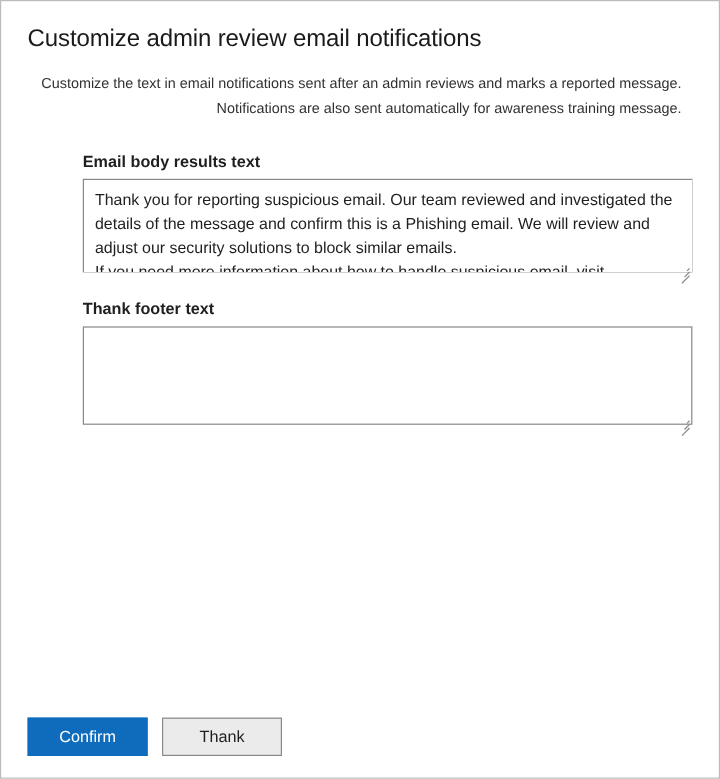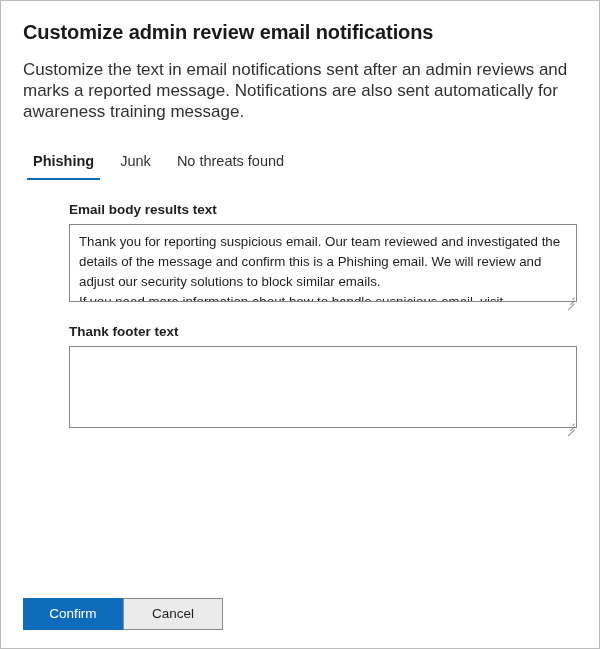--- a/index.html
+++ b/index.html
@@ -23,32 +23,33 @@
     position: relative;
     display: flex;
     flex-direction: column;
   }
   .panel-body {
     padding: 18px 22px 0 22px;
     flex: 1 1 auto;
   }
   .title {
     font-size: 20px;
-    font-weight: bold;
+    font-weight: normal;
     line-height: 26px;
     color: #1b1a19;
     margin: 0 0 14px 0;
     letter-spacing: -0.1px;
   }
   .description {
-    font-size: 17px;
+    font-size: 12px;
     line-height: 21px;
     color: #323130;
     margin: 0 0 26px 0;
     max-width: 545px;
+    text-align: right;
   }
   .tabs {
     display: flex;
     align-items: flex-end;
     gap: 6px;
     border-bottom: 0;
     margin-bottom: 22px;
   }
   .tab {
     position: relative;
@@ -120,20 +121,21 @@
     position: absolute;
     background: #8a8886;
     height: 1px;
   }
   .g1 { width: 9px; right: 0; bottom: 0; transform: rotate(-45deg); transform-origin: 100% 100%; }
   .g2 { width: 6px; right: 0; bottom: 3px; transform: rotate(-45deg); transform-origin: 100% 100%; }
   .g3 { width: 3px; right: 0; bottom: 6px; transform: rotate(-45deg); transform-origin: 100% 100%; }
   .footer {
     padding: 0 22px 18px 22px;
     display: flex;
+    gap: 12px;
     align-items: flex-start;
   }
   .btn {
     font-family: "Liberation Sans", sans-serif;
     font-size: 13.5px;
     line-height: 16px;
     height: 32px;
     min-width: 100px;
     padding: 0 18px;
     border: 1px solid transparent;
@@ -153,25 +155,20 @@
 </head>
 <body>
 
 <div class="panel">
   <div class="panel-body">
 
     <h1 class="title">Customize admin review email notifications</h1>
 
     <p class="description">Customize the text in email notifications sent after an admin reviews and marks a reported message. Notifications are also sent automatically for awareness training message.</p>
 
-    <div class="tabs">
-      <button class="tab selected">Phishing</button>
-      <button class="tab">Junk</button>
-      <button class="tab">No threats found</button>
-    </div>
 
     <div class="field">
       <label class="field-label">Email body results text</label>
       <div class="textarea-wrap">
         <textarea class="box body-text" placeholder="" style="">Thank you for reporting suspicious email. Our team reviewed and investigated the details of the message and confirm this is a Phishing email. We will review and adjust our security solutions to block similar emails.
 If you need more information about how to handle suspicious email, visit...</textarea>
         <span class="resize-grip">
           <span class="g1"></span>
             <span class="g2"></span>
             <span class="g3"></span>
@@ -188,15 +185,15 @@
             <span class="g2"></span>
             <span class="g3"></span>
         </span>
       </div>
     </div>
 
   </div>
 
   <div class="footer">
     <button class="btn btn-primary">Confirm</button>
-    <button class="btn btn-secondary">Cancel</button>
+    <button class="btn btn-secondary">Thank</button>
   </div>
 </div>
 
 </body></html>

